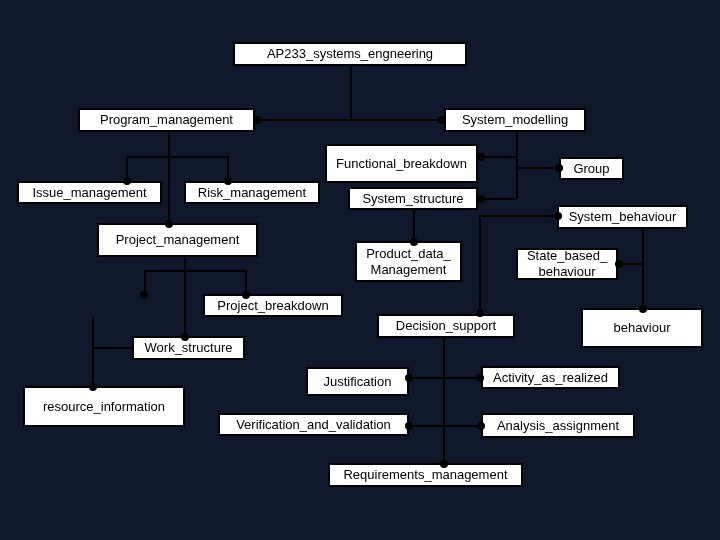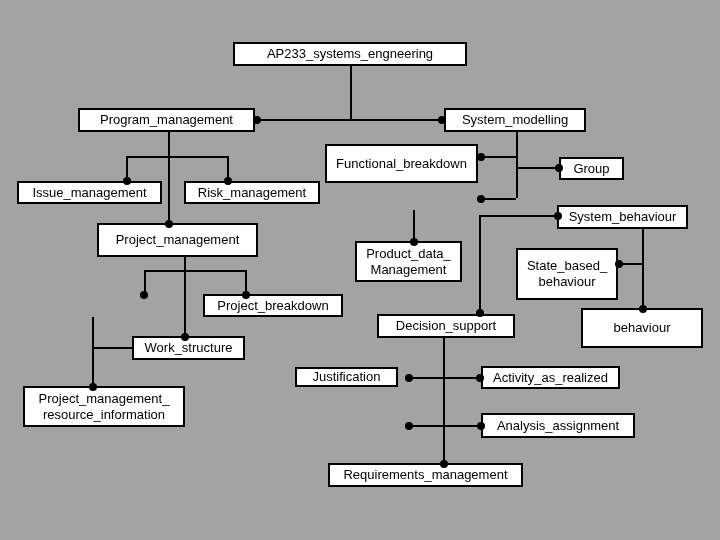--- a/index.html
+++ b/index.html
@@ -1,20 +1,20 @@
 <!DOCTYPE html>
 <html><head>
 <meta charset="utf-8">
 <style>
   html, body { margin: 0; padding: 0; background: #ffffff; }
   .stage {
     position: relative;
     width: 720px;
     height: 540px;
-    background: #a3a3a3;
+    background: #0f172a;
     font-family: "Liberation Sans", sans-serif;
     overflow: hidden;
   }
   .node {
     position: absolute;
     box-sizing: border-box;
     border: 2px solid #000;
     background: #fff;
     display: flex;
     flex-direction: column;
@@ -112,51 +112,56 @@
   <div class="node" style="left:97px;  top:223px; width:161px; height:34px">
     <span>Project_management</span>
   </div>
   <div class="node" style="left:203px; top:294px; width:140px; height:23px">
     <span>Project_breakdown</span>
   </div>
   <div class="node" style="left:132px; top:336px; width:113px; height:24px">
     <span>Work_structure</span>
   </div>
   <div class="node" style="left:23px;  top:386px; width:162px; height:41px">
-    <span>Project_management_</span>
     <span>resource_information</span>
   </div>
   <div class="node" style="left:325px; top:144px; width:153px; height:39px">
     <span>Functional_breakdown</span>
   </div>
   <div class="node" style="left:559px; top:157px; width:65px;  height:23px">
     <span>Group</span>
   </div>
+  <div class="node" style="left:348px; top:187px; width:130px; height:23px">
+    <span>System_structure</span>
+  </div>
   <div class="node" style="left:355px; top:241px; width:107px; height:41px">
     <span>Product_data_</span>
     <span>Management</span>
   </div>
   <div class="node" style="left:557px; top:205px; width:131px; height:24px">
     <span>System_behaviour</span>
   </div>
-  <div class="node" style="left:516px; top:248px; width:102px; height:52px">
+  <div class="node" style="left:516px; top:248px; width:102px; height:32px">
     <span>State_based_</span>
     <span>behaviour</span>
   </div>
   <div class="node" style="left:581px; top:308px; width:122px; height:40px">
     <span>behaviour</span>
   </div>
   <div class="node" style="left:377px; top:314px; width:138px; height:24px">
     <span>Decision_support</span>
   </div>
-  <div class="node" style="left:295px; top:367px; width:103px; height:20px">
+  <div class="node" style="left:306px; top:367px; width:103px; height:29px">
     <span>Justification</span>
   </div>
   <div class="node" style="left:481px; top:366px; width:139px; height:23px">
     <span>Activity_as_realized</span>
+  </div>
+  <div class="node" style="left:218px; top:413px; width:191px; height:23px">
+    <span>Verification_and_validation</span>
   </div>
   <div class="node" style="left:481px; top:413px; width:154px; height:25px">
     <span>Analysis_assignment</span>
   </div>
   <div class="node" style="left:328px; top:463px; width:195px; height:24px">
     <span>Requirements_management</span>
   </div>
 
 </div>
 

